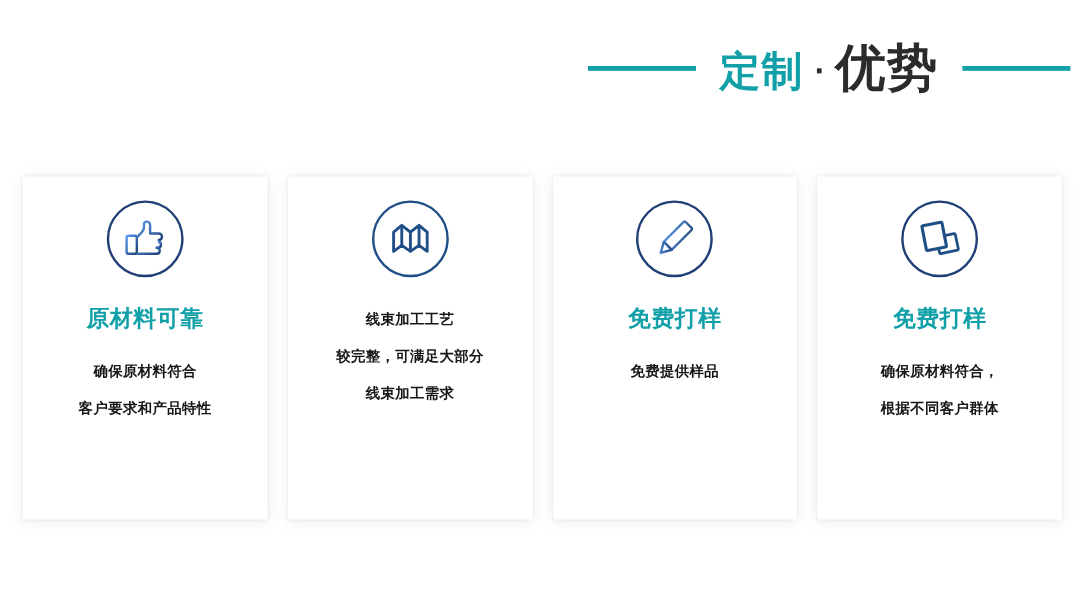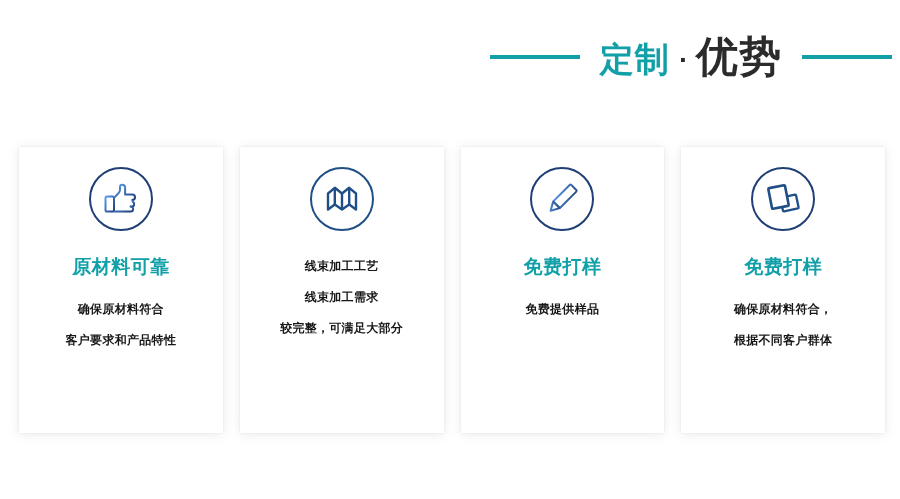--- a/index.html
+++ b/index.html
@@ -165,22 +165,22 @@
       <svg width="72" height="72" viewBox="0 0 72 72" aria-hidden="true">
         <circle cx="36" cy="36" r="31" fill="none" stroke="#1f4f86" stroke-width="2"></circle>
         <path d="M22 30.5 L28.8 24.8 L36 30.5 L43.2 24.8 L50 30.5 L50 46.5 L43.2 41.5 L36 46.5 L28.8 41.5 L22 46.5 Z" fill="none" stroke="#1f4f86" stroke-width="2.4" stroke-linejoin="round"></path>
         <path d="M28.8 24.8 L28.8 41.5" fill="none" stroke="#1f4f86" stroke-width="2.4"></path>
         <path d="M36 30.5 L36 46.5" fill="none" stroke="#1f4f86" stroke-width="2.4"></path>
         <path d="M43.2 24.8 L43.2 41.5" fill="none" stroke="#1f4f86" stroke-width="2.4"></path>
       </svg>
     </div>
     <div class="card-desc">
       <span class="line">线束加工工艺</span>
+      <span class="line">较完整，可满足大部分</span>
       <span class="line">线束加工需求</span>
-      <span class="line">较完整，可满足大部分</span>
     </div>
   </div>
 
   <div class="card">
     <div class="icon-wrap">
       <svg width="72" height="72" viewBox="0 0 72 72" aria-hidden="true">
         <defs>
           <linearGradient id="g3" x1="0" y1="1" x2="1" y2="0">
             <stop offset="0%" stop-color="#4f8de0"></stop>
             <stop offset="100%" stop-color="#2a4f85"></stop>

